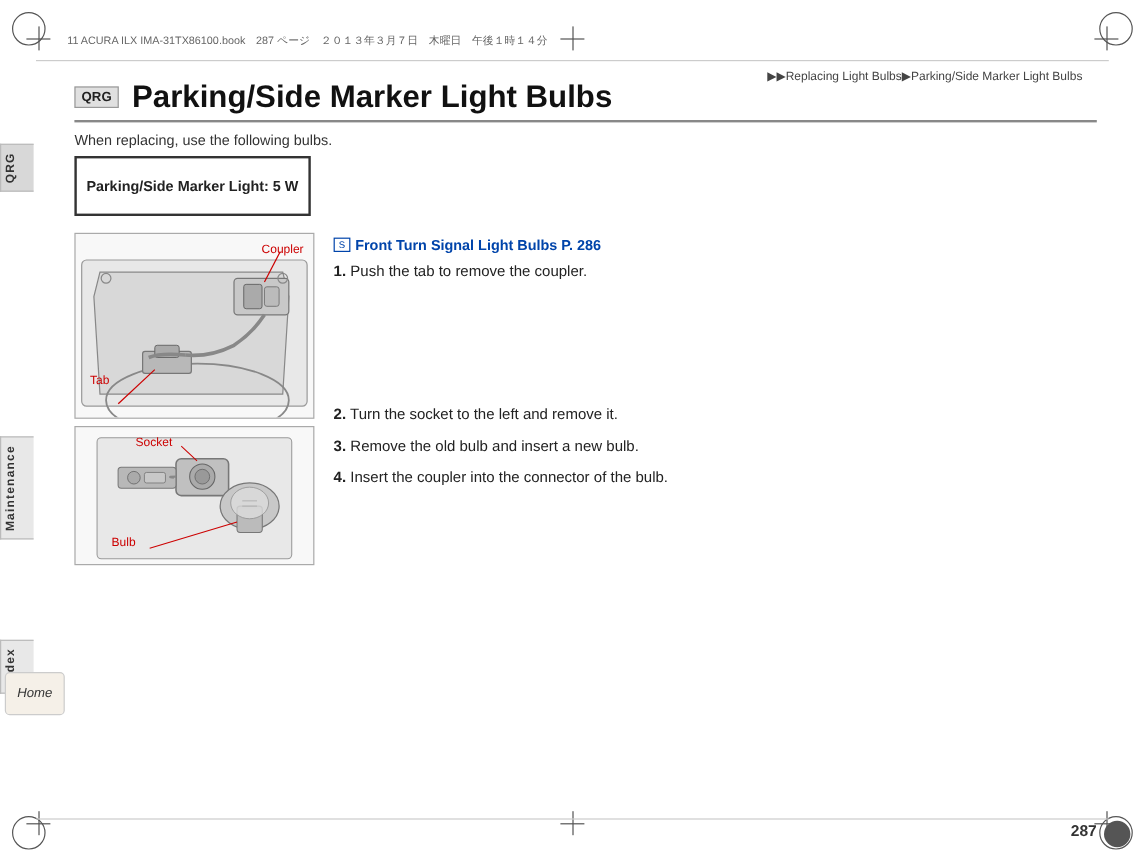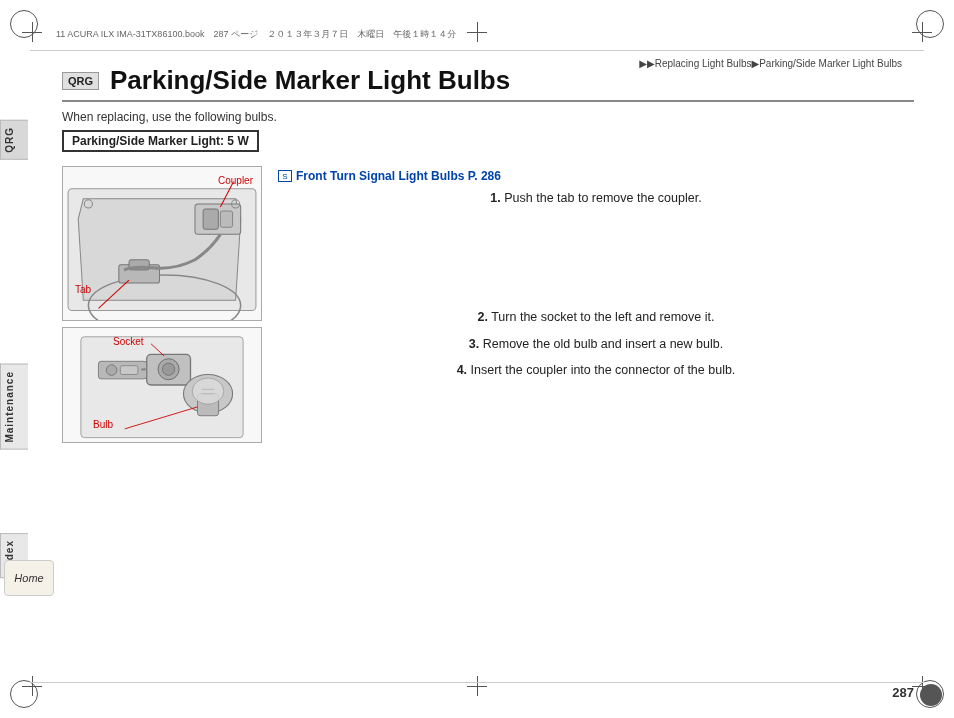--- a/index.html
+++ b/index.html
@@ -160,21 +160,21 @@
     .subtitle {
       font-size: 12px;
       color: #333;
       margin-bottom: 6px;
       padding-left: 0;
     }
 
     .bulb-spec-box {
       display: inline-block;
       border: 2px solid #333;
-      padding: 2px 8px;
+      padding: 16px 8px;
       font-size: 12px;
       font-weight: bold;
       margin-bottom: 10px;
     }
 
     
     .two-col {
       display: flex;
       gap: 16px;
       margin-top: 4px;
@@ -217,21 +217,20 @@
     .diag-label.bulb { bottom: 12px; left: 30px; }
 
     
     .steps {
       font-size: 12.5px;
       line-height: 1.5;
       color: #222;
     }
     .steps p {
       margin-bottom: 8px;
-      text-align: center;
     }
     .step-intro {
       margin-bottom: 10px;
       line-height: 1.5;
     }
     .link-ref {
       color: #0044aa;
       font-weight: bold;
       text-decoration: none;
       font-size: 12px;

